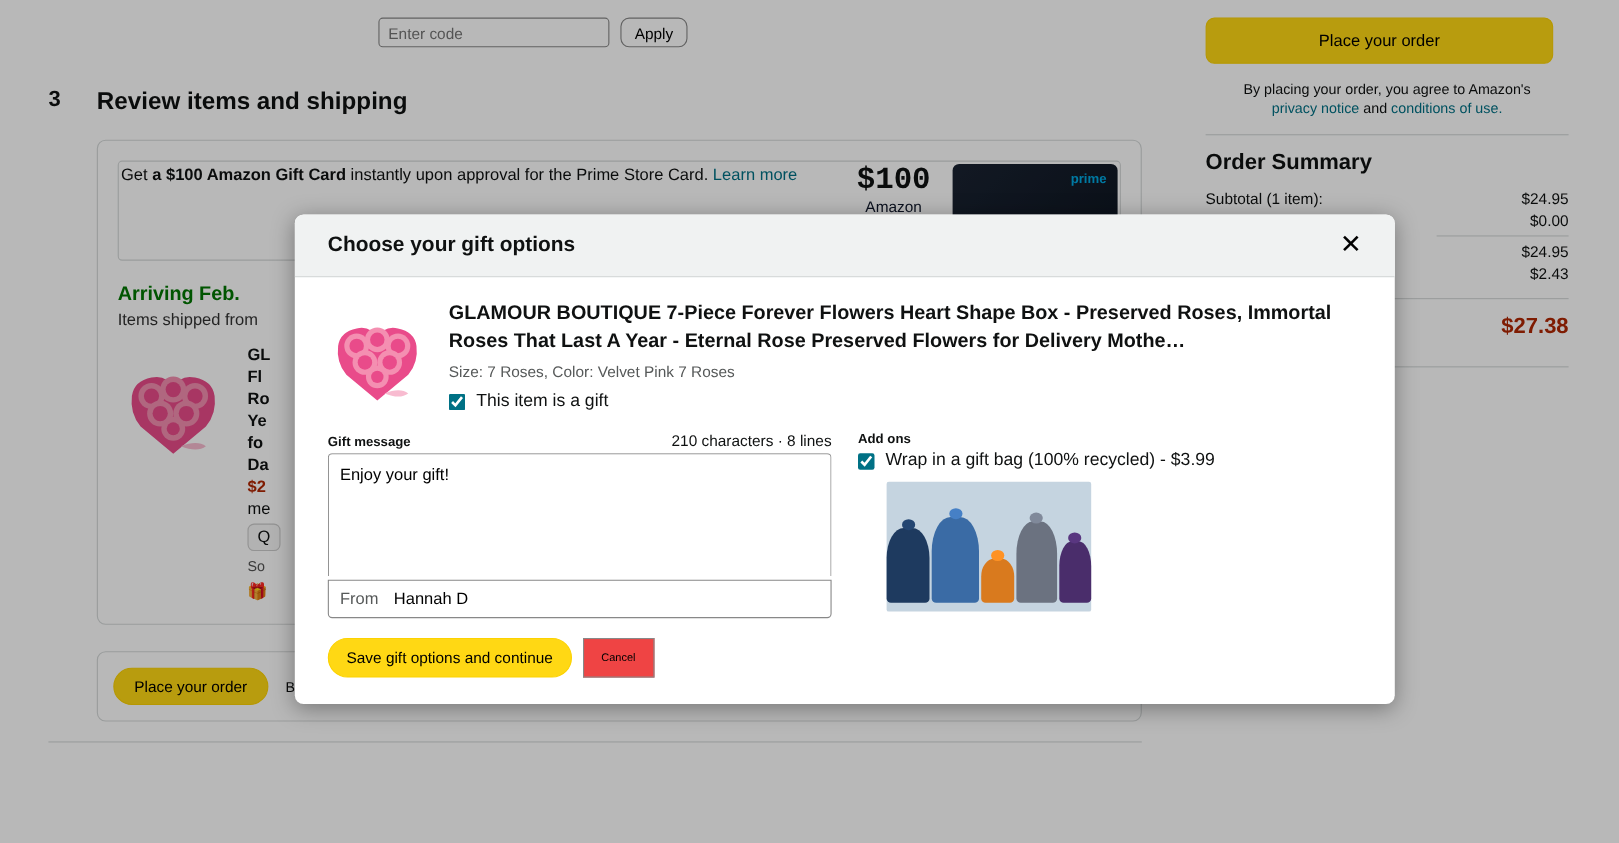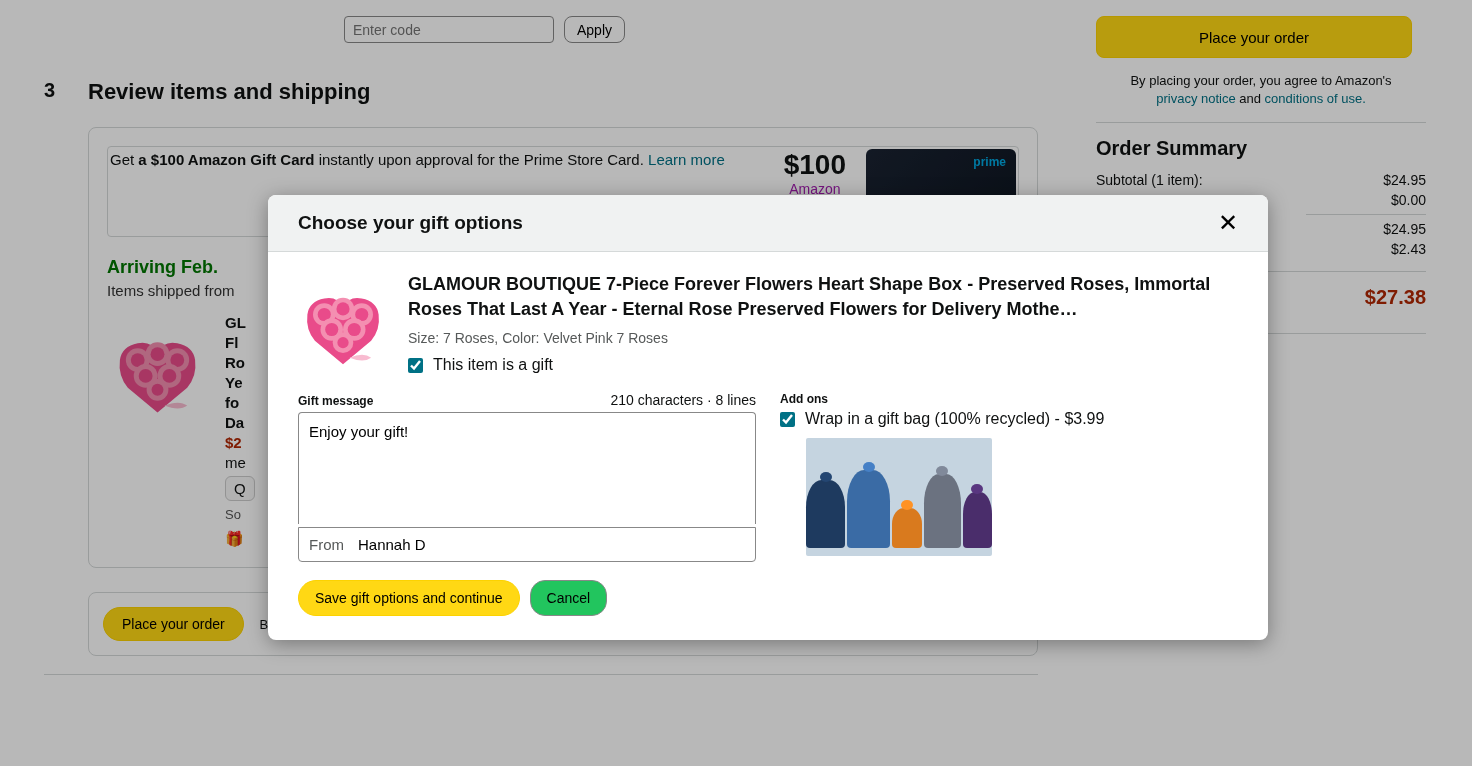--- a/index.html
+++ b/index.html
@@ -15,22 +15,22 @@
 .apply-btn { border: 1px solid #888; border-radius: 8px; background: #fff; padding: 0 12px; height: 27px; font-size: 14px; }
 
 .section-row { display: flex; margin-top: 36px; }
 .section-num { font-size: 20px; font-weight: 700; width: 44px; }
 .section-title { font-size: 22px; font-weight: 700; }
 
 .review-box { margin-top: 22px; margin-left: 44px; border: 1px solid #d5d9d9; border-radius: 8px; padding: 18px; width: 950px; }
 .promo-box { border: 1px solid #d5d9d9; border-radius: 4px; padding: 2px; display: flex; align-items: flex-start; gap: 20px; }
 .promo-text { flex: 1; font-size: 15px; line-height: 22px; }
 .promo-amount { text-align: center; }
-.promo-dollar { font-size: 28px; font-weight: 700; }
-.promo-label { font-size: 14px; color: #a21caf; }
+.promo-dollar { font-size: 28px; font-weight: 700; font-family: Liberation Mono, monospace; }
+.promo-label { font-size: 14px; color: #0f172a; }
 .card-img { width: 150px; height: 85px; background: linear-gradient(135deg, #1a2332, #0d1520); border-radius: 6px; position: relative; }
 .card-logo { position: absolute; top: 6px; right: 10px; color: #00A8E1; font-size: 12px; font-weight: 700; }
 
 .arriving { color: #007600; font-size: 18px; font-weight: 700; margin-top: 20px; }
 .shipped { font-size: 15px; color: #333; margin-top: 4px; }
 
 .item-row { display: flex; margin-top: 14px; gap: 18px; }
 .thumb { width: 100px; height: 110px; background: #fff; border-radius: 4px; display: flex; align-items: center; justify-content: center; }
 .roses-thumb-svg { width: 95px; height: 100px; }
 .item-details { font-size: 15px; line-height: 20px; }
@@ -85,21 +85,21 @@
 .bag { border-radius: 40% 40% 4px 4px; position: relative; }
 .bag::before { content: ''; position: absolute; top: -8px; left: 50%; transform: translateX(-50%); width: 12px; height: 10px; background: inherit; filter: brightness(1.2); border-radius: 50%; }
 .bag1 { width: 40px; height: 68px; background: #1e3a5f; }
 .bag2 { width: 44px; height: 78px; background: #3a6ba5; }
 .bag3 { width: 30px; height: 40px; background: #d97a1e; }
 .bag4 { width: 38px; height: 74px; background: #6b7280; }
 .bag5 { width: 30px; height: 56px; background: #4a2d6b; }
 
 .modal-actions { display: flex; gap: 10px; margin-top: 18px; }
 .save-btn { background: #FFD814; border: 1px solid #FCD200; border-radius: 20px; padding: 9px 16px; font-size: 14px; cursor: pointer; }
-.cancel-btn { background: #22c55e; border: 1px solid #888; border-radius: 15px; padding: 9px 16px; font-size: 14px; cursor: pointer; }
+.cancel-btn { background: #ef4444; border: 1px solid #888; border-radius: 0; padding: 9px 16px; font-size: 10px; cursor: pointer; }
 </style>
 </head>
 <body>
 
 <svg width="0" height="0" style="position:absolute">
   <defs>
     <g id="roses-heart">
       <path d="M 48 95 L 18 70 Q 8 58 10 42 Q 12 28 28 25 Q 42 22 48 35 Q 54 22 68 25 Q 84 28 86 42 Q 88 58 78 70 Z" fill="#e94b8a"></path>
       <circle cx="28" cy="42" r="12" fill="#f48fb1"></circle>
         <circle cx="28" cy="42" r="7" fill="#e94b8a"></circle>

